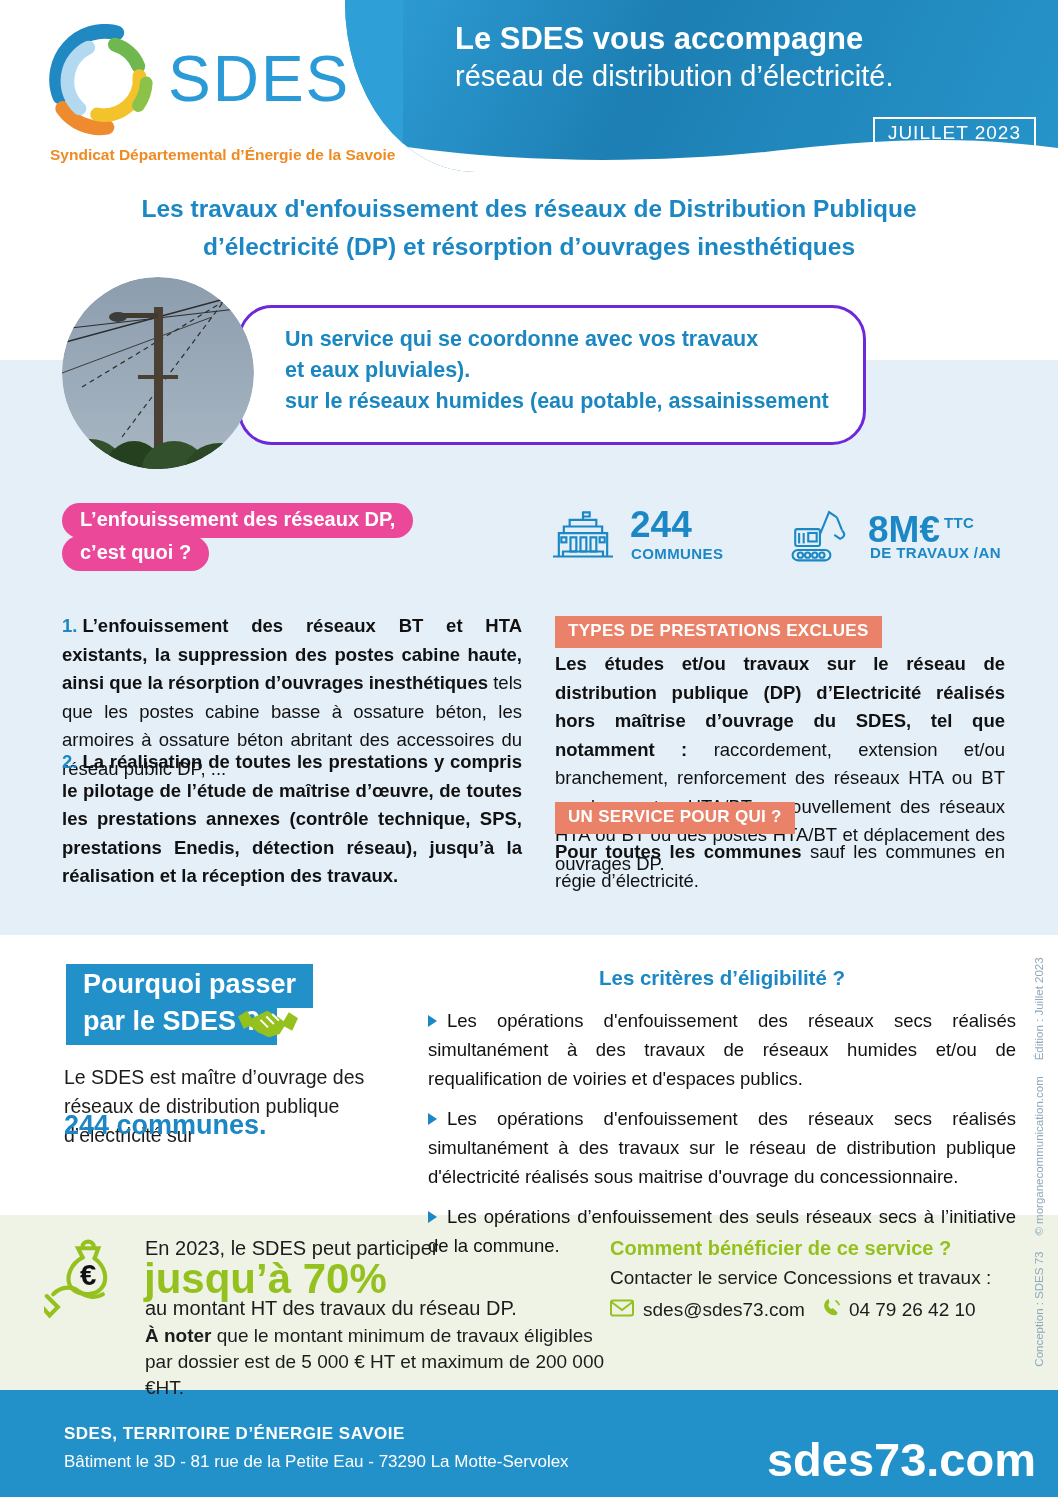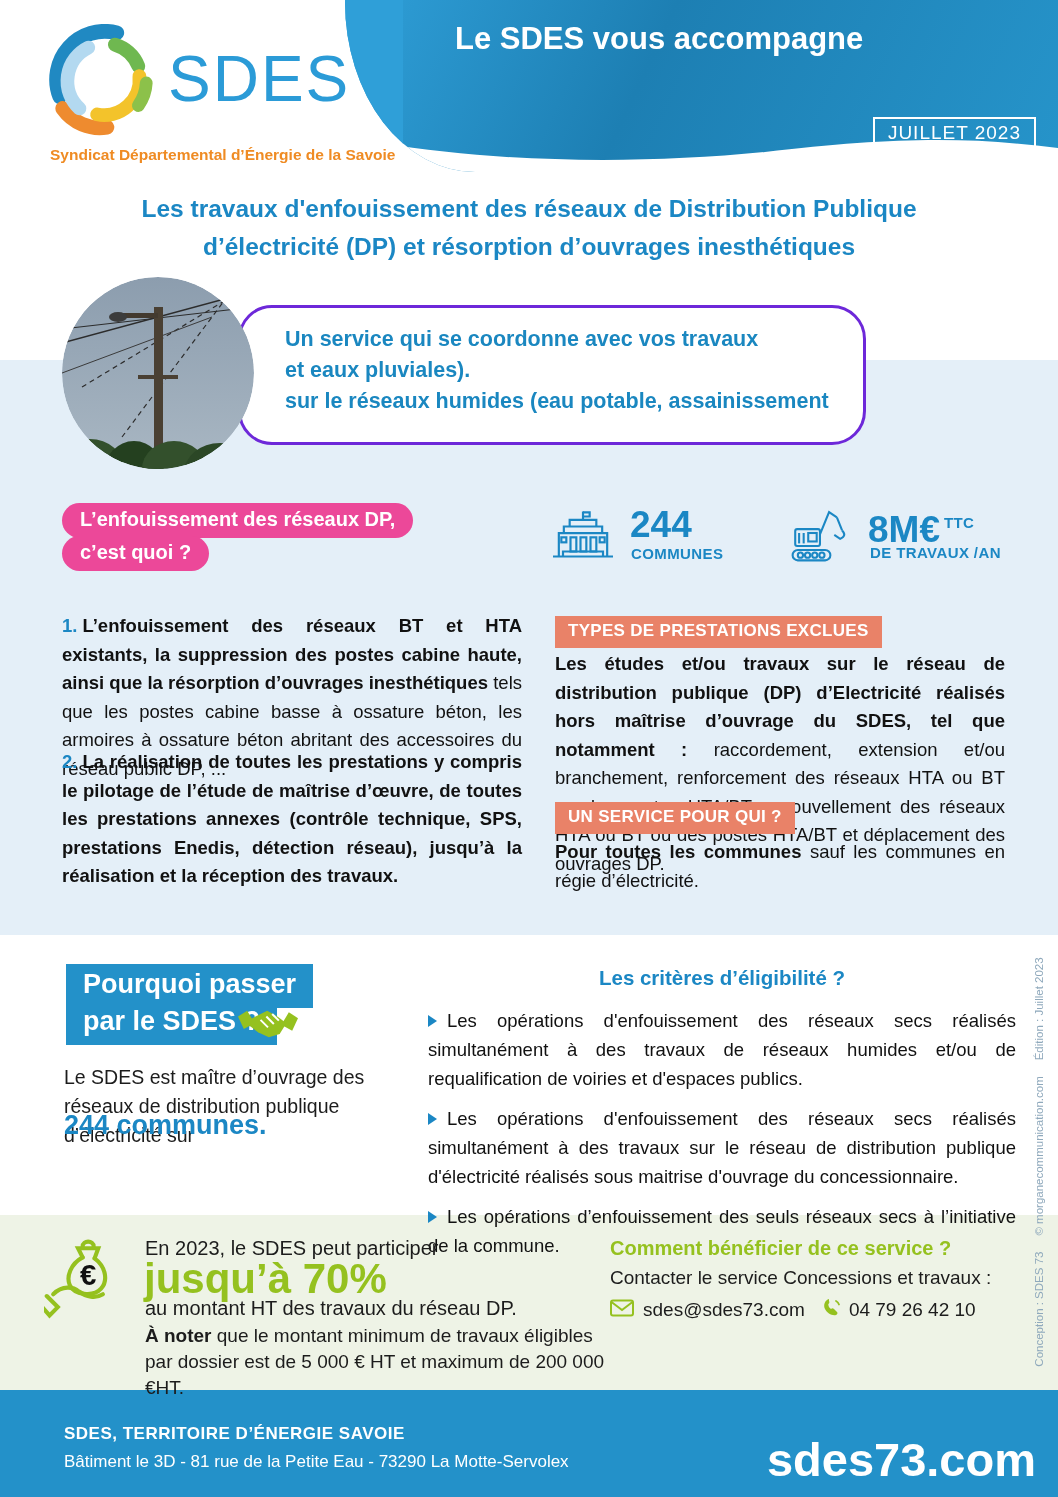--- a/index.html
+++ b/index.html
@@ -135,20 +135,21 @@
   </div>
   <div id="logo-subtitle">Syndicat Départemental d’Énergie de la Savoie</div>
 </div>
 
 <div id="banner">
   <svg id="banner-wave" viewBox="0 0 713 50" preserveAspectRatio="none">
     <path d="M0,14 C120,40 280,44 420,30 C540,16 620,14 713,26 L713,50 L0,50 Z" fill="#ffffff"></path>
   </svg>
   <div id="banner-text">
     <div class="l1">Le SDES vous accompagne</div>
+    <div class="l2">réseau de distribution d’électricité.</div>
   </div>
   <div id="date-badge">JUILLET 2023</div>
 </div>
 
 <div id="main-title">
   <div>Les travaux d'enfouissement des réseaux de Distribution Publique</div>
   <div>d’électricité (DP) et résorption d’ouvrages inesthétiques</div>
 </div>
 
 <div id="hero-photo">

